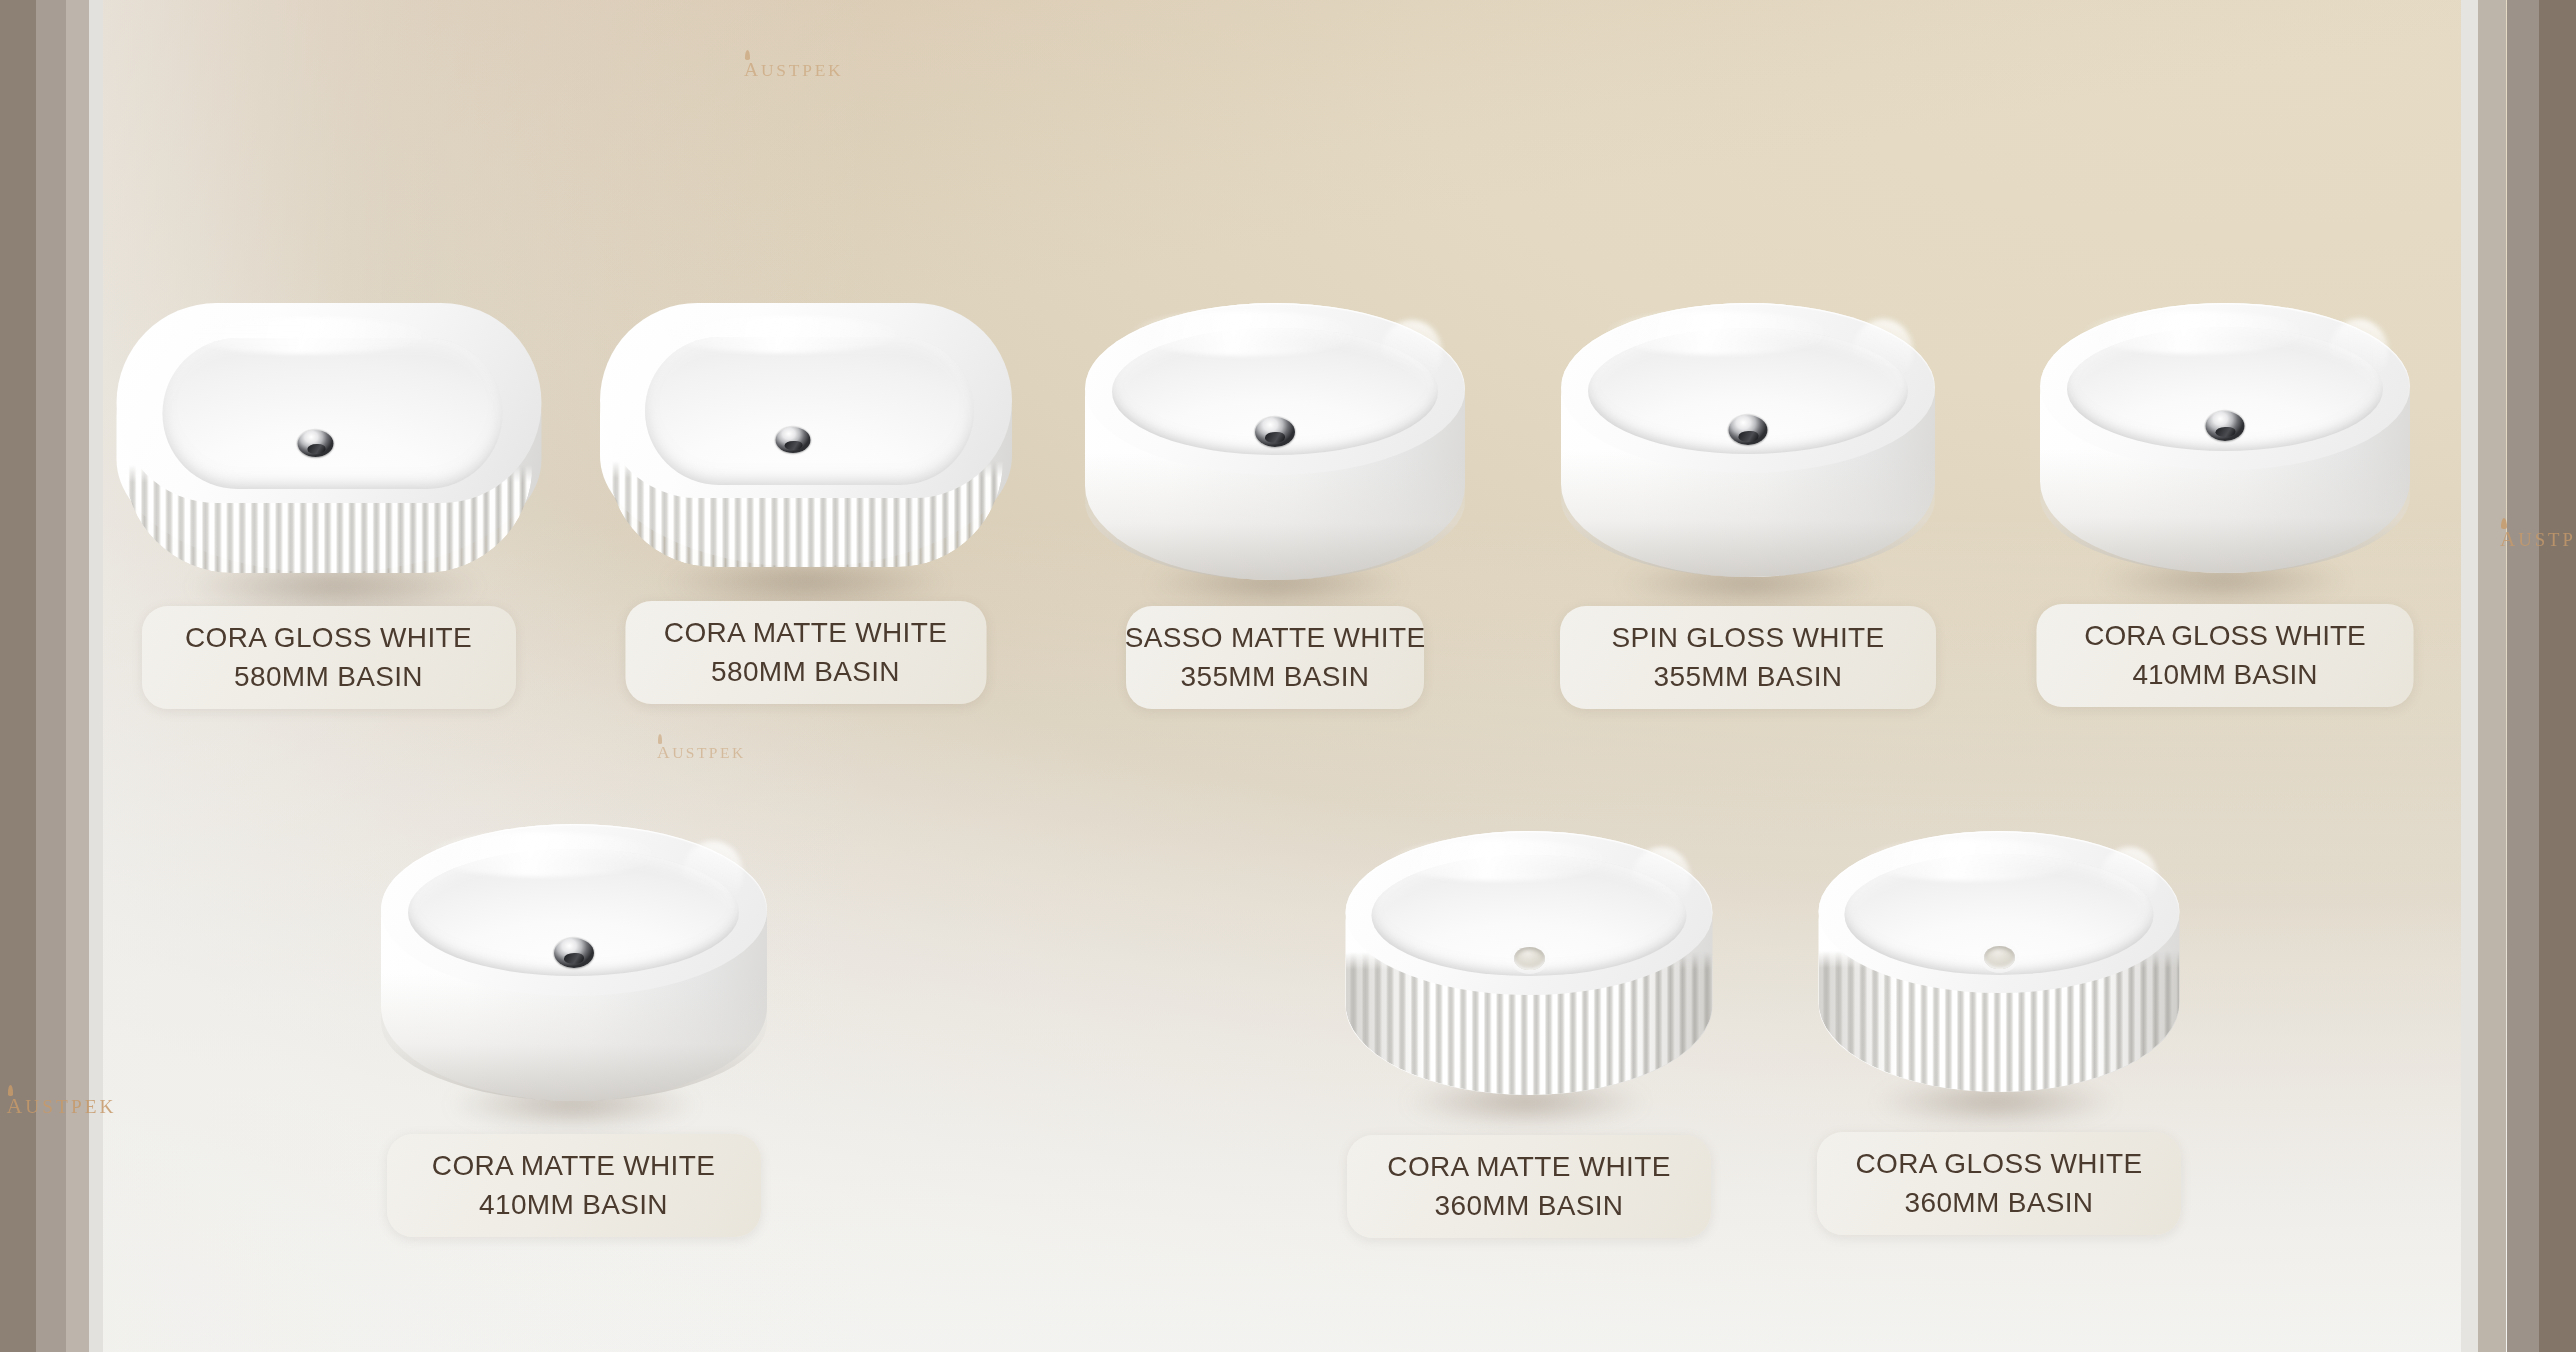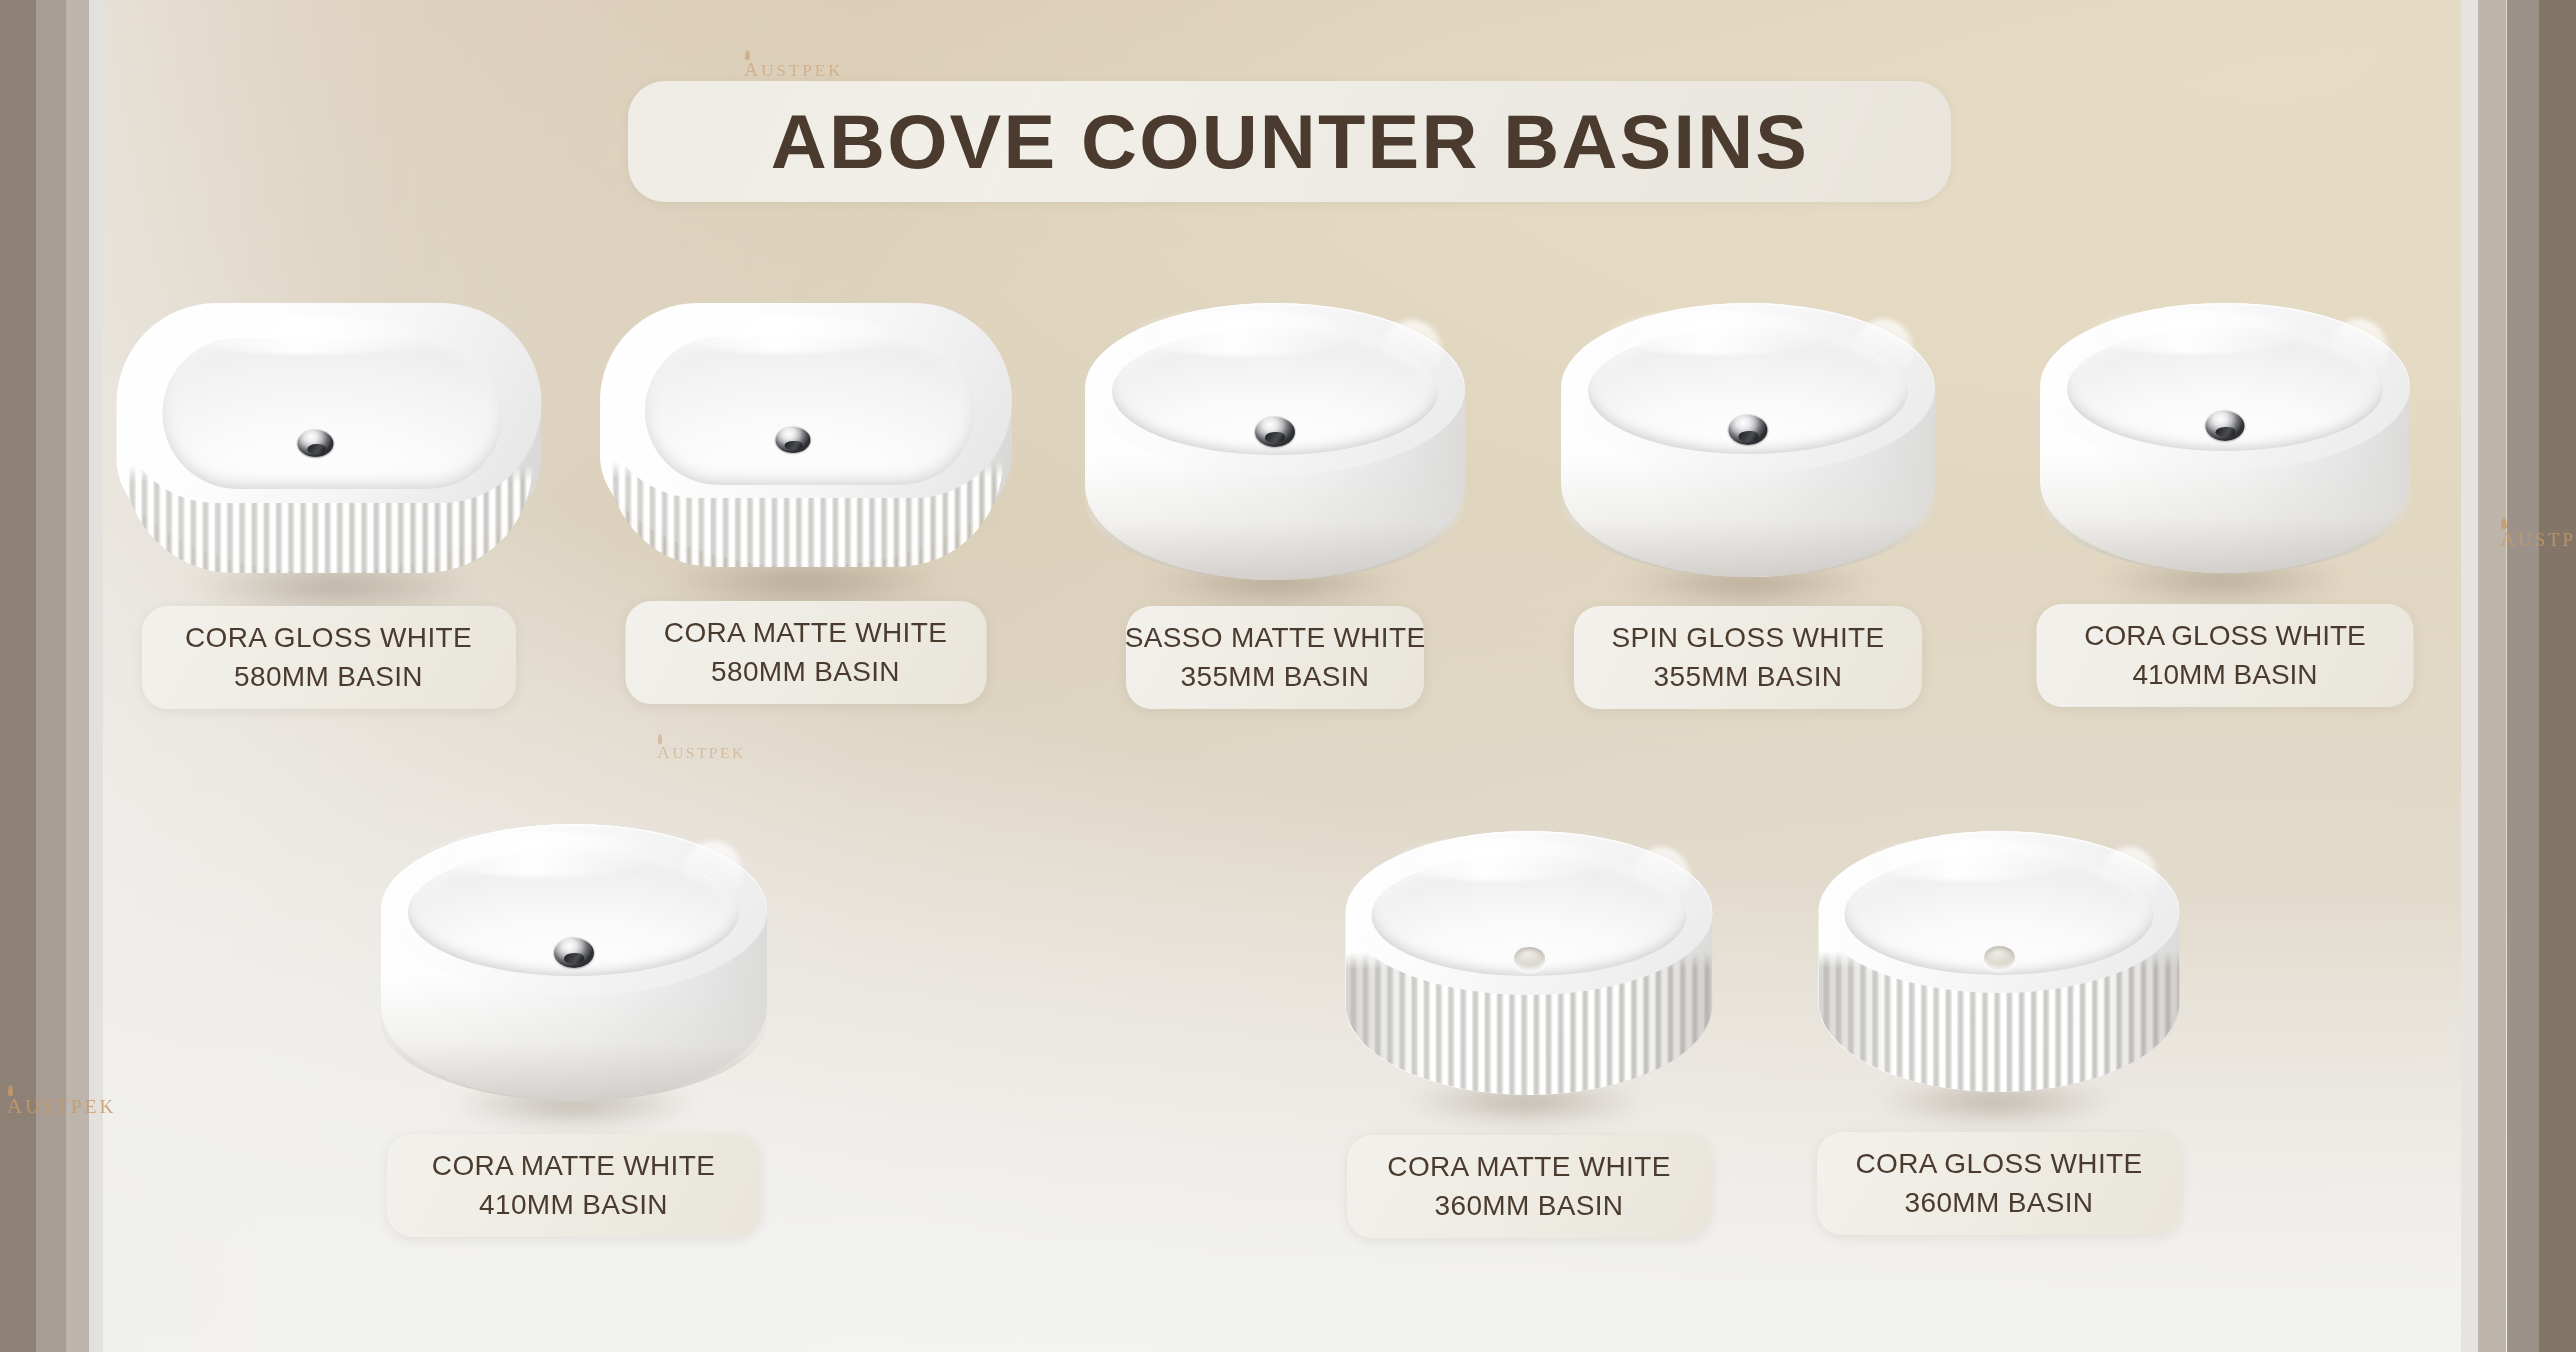--- a/index.html
+++ b/index.html
@@ -280,23 +280,20 @@
   <div class="band band-r1"></div>
   <div class="band band-r2"></div>
   <div class="band band-r3"></div>
   <div class="band band-r4"></div>
 
   <div class="wm wm-top"><span class="cap">A</span><span></span>USTPEK</div>
   <div class="wm wm-mid"><span class="cap">A</span>USTPEK</div>
   <div class="wm wm-left"><span class="cap">A</span>USTPEK</div>
   <div class="wm wm-right"><span class="cap">A</span>USTPEK</div>
 
-  <div class="banner">
-    <div class="banner-title">ABOVE COUNTER BASINS</div>
-  </div>
 
   <div class="tile" style="left:90px;top:303px;width:477px;">
     <div class="shadow-blob" style="left:39px;top:245px;width:412px;height:77px;"></div>
     <div class="basin-wrap" style="top:0;width:425px;height:270px;">
       <div class="ob" style="position:absolute;inset:0;">
         <div class="body"></div>
         <div class="ofl"></div>
         <div class="top"></div>
         <div class="bowl"></div>
         <div class="gloss"></div>
@@ -352,21 +349,21 @@
     <div class="shadow-blob" style="left:26px;top:245px;width:361px;height:71px;"></div>
     <div class="basin-wrap rb" style="top:0;width:374px;height:274px;">
       <div class="body"></div>
       <div class="body-shade"></div>
       <div class="rim"></div>
       <div class="bowl"></div>
       <div class="gloss"></div>
       <div class="gloss2"></div>
       <div class="drain drain-chrome" style="top:41%;width:39px;height:30px;"></div>
     </div>
-    <div class="label" style="top:303px;width:348px;">
+    <div class="label" style="top:303px;width:376px;">
       <div class="ln">SPIN GLOSS WHITE</div>
       <div class="ln">355MM BASIN</div>
     </div>
   </div>
 
   <div class="tile" style="left:2019px;top:303px;width:412px;">
     <div class="shadow-blob" style="left:26px;top:242px;width:354px;height:71px;"></div>
     <div class="basin-wrap rb" style="top:0;width:370px;height:270px;">
       <div class="body"></div>
       <div class="body-shade"></div>

